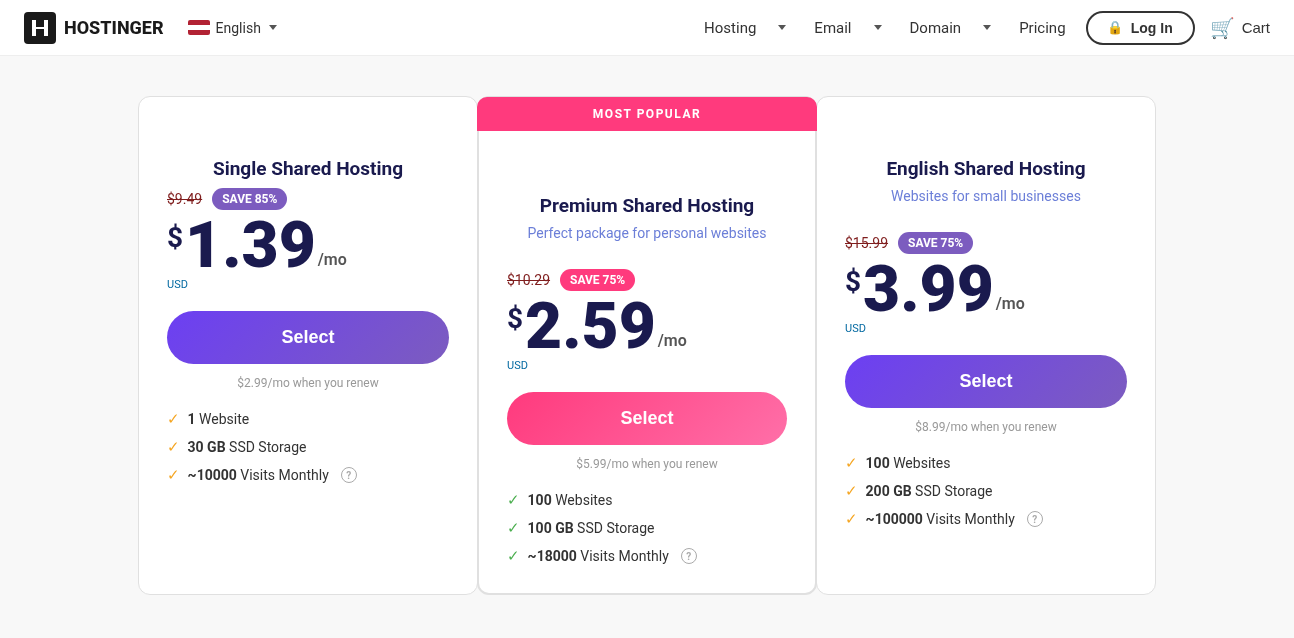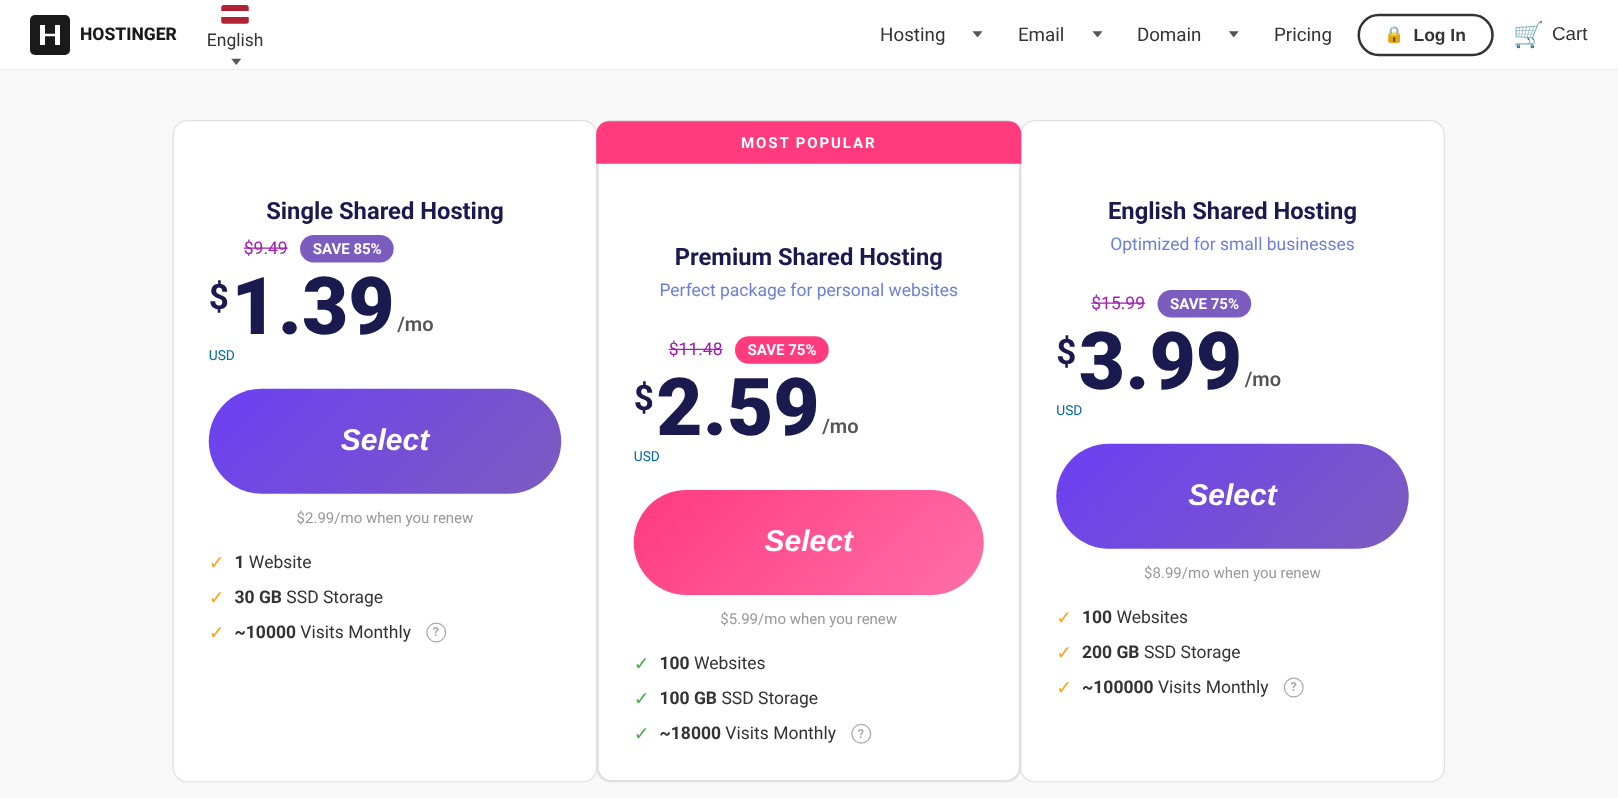--- a/index.html
+++ b/index.html
@@ -15,38 +15,37 @@
       height: 56px;
       position: sticky;
       top: 0;
       z-index: 100;
     }
     .nav-logo {
       display: flex;
       align-items: center;
       gap: 8px;
       font-weight: 800;
-      font-size: 14px;
+      font-size: 18px;
       color: #1a1a1a;
       text-decoration: none;
       margin-right: 24px;
     }
     .nav-logo-icon {
       width: 32px;
       height: 32px;
     }
     .nav-lang {
       display: flex;
       align-items: center;
       gap: 6px;
       font-size: 14px;
       color: #333;
       cursor: pointer;
       margin-right: auto;
-      flex-direction: column;
     }
     .flag-icon {
       width: 22px;
       height: 15px;
       display: inline-block;
       background: linear-gradient(180deg, #B22234 33%, #fff 33%, #fff 66%, #B22234 66%);
       border-radius: 2px;
       position: relative;
       overflow: hidden;
     }
@@ -163,23 +162,22 @@
     }
 
     .price-row {
       display: flex;
       align-items: center;
       gap: 10px;
       margin-bottom: 4px;
     }
     .original-price {
       font-size: 14px;
-      color: #a21caf;
+      color: #7f1d1d;
       text-decoration: line-through;
-      margin-left: 28px;
     }
     .save-badge {
       background: #7c5cbf;
       color: #fff;
       font-size: 12px;
       font-weight: 700;
       padding: 4px 10px;
       border-radius: 50px;
     }
     .save-badge.pink {
@@ -211,29 +209,28 @@
     }
     .price-currency {
       font-size: 11px;
       color: #0369a1;
       text-align: left;
       margin-bottom: 20px;
     }
 
     .btn-select {
       width: 100%;
-      padding: 28px 0;
+      padding: 16px 0;
       border-radius: 50px;
       border: none;
-      font-size: 24px;
+      font-size: 18px;
       font-weight: 700;
       cursor: pointer;
       color: #fff;
       margin-bottom: 12px;
-      font-style: italic;
     }
     .btn-select.purple { background: linear-gradient(135deg, #6c3ff3, #7c5cbf); }
     .btn-select.pink { background: linear-gradient(135deg, #ff3a7d, #ff6fa8); }
 
     .renew-note {
       text-align: center;
       font-size: 12px;
       color: #999;
       margin-bottom: 20px;
     }
@@ -376,21 +373,21 @@
 
   <div class="pricing-card popular">
     <div class="popular-badge-wrapper">
       <div class="popular-badge">MOST POPULAR</div>
     </div>
     <div class="card-inner" style="padding-top:36px;">
       <div class="plan-title">Premium Shared Hosting</div>
       <div class="plan-subtitle">Perfect package for personal websites</div>
 
       <div class="price-row">
-        <span class="original-price">$11.48</span>
+        <span class="original-price">$10.29</span>
         <span class="save-badge pink">SAVE 75%</span>
       </div>
 
       <div class="price-main">
         <span class="price-dollar">$</span>
         <span>2.59</span>
         <span class="price-per">/mo</span>
       </div>
       <div class="price-currency">USD</div>
 
@@ -411,21 +408,21 @@
           <span><strong>~18000</strong> Visits Monthly</span>
           <span class="info-icon">?</span>
         </li>
       </ul>
     </div>
   </div>
 
   <div class="pricing-card">
     <div class="card-inner">
       <div class="plan-title">English Shared Hosting</div>
-      <div class="plan-subtitle">Optimized for small businesses</div>
+      <div class="plan-subtitle">Websites for small businesses</div>
 
       <div class="price-row">
         <span class="original-price">$15.99</span>
         <span class="save-badge">SAVE 75%</span>
       </div>
 
       <div class="price-main">
         <span class="price-dollar">$</span>
         <span>3.99</span>
         <span class="price-per">/mo</span>

